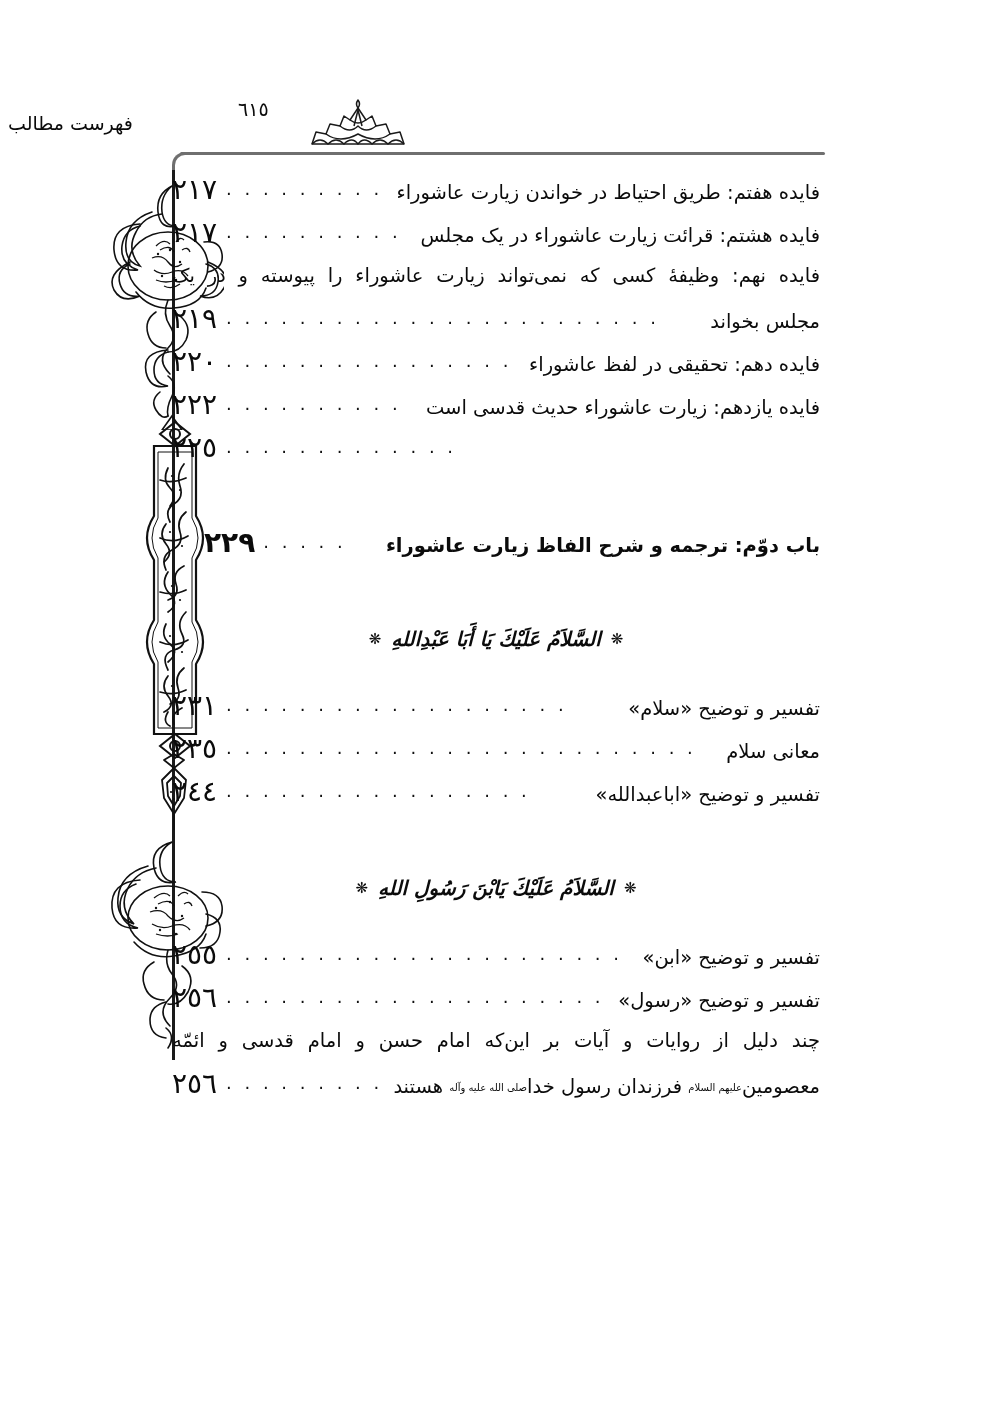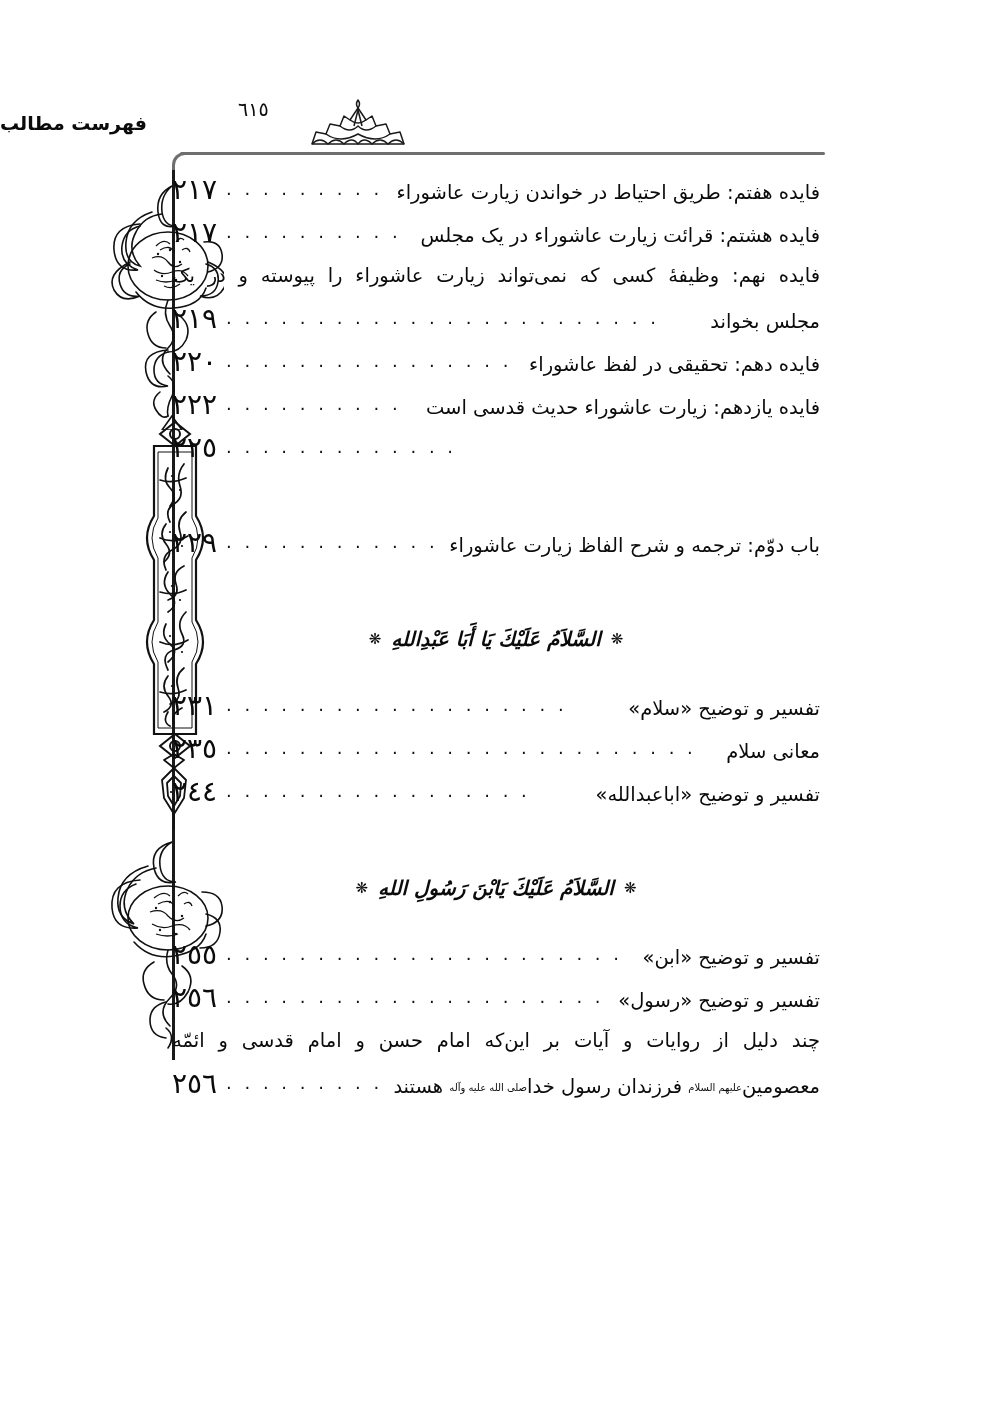--- a/index.html
+++ b/index.html
@@ -61,24 +61,24 @@
   .running-head {
     position: absolute;
     top: 112px;
     left: 0;
     right: 180px;
     text-align: left;
     direction: rtl;
   }
   .running-head .rh-title {
     font-size: 19px;
-    font-weight: 700;
+    font-weight: 400;
     letter-spacing: 0;
     display: inline-block;
-    padding-left: 0;
+    padding-left: 8px;
   }
   .page-folio {
     position: absolute;
     top: 98px;
     left: 238px;
     font-size: 19px;
     font-weight: 400;
     letter-spacing: 1px;
   }
 
@@ -155,21 +155,21 @@
   
   .row-cont {
     display: block;
     width: 100%;
     text-align: justify;
     text-align-last: justify;
     white-space: normal;
   }
 
   .bold-row .row-label,
-  .bold-row .row-page { font-weight: 400; }
+  .bold-row .row-page { font-weight: 700; margin-left: 32px; }
 
   .spacer-sm { height: 22px; }
   .spacer-lg { height: 52px; }
 
   
   .salutation {
     text-align: center;
     font-size: 20px;
     line-height: 46px;
     height: 46px;

